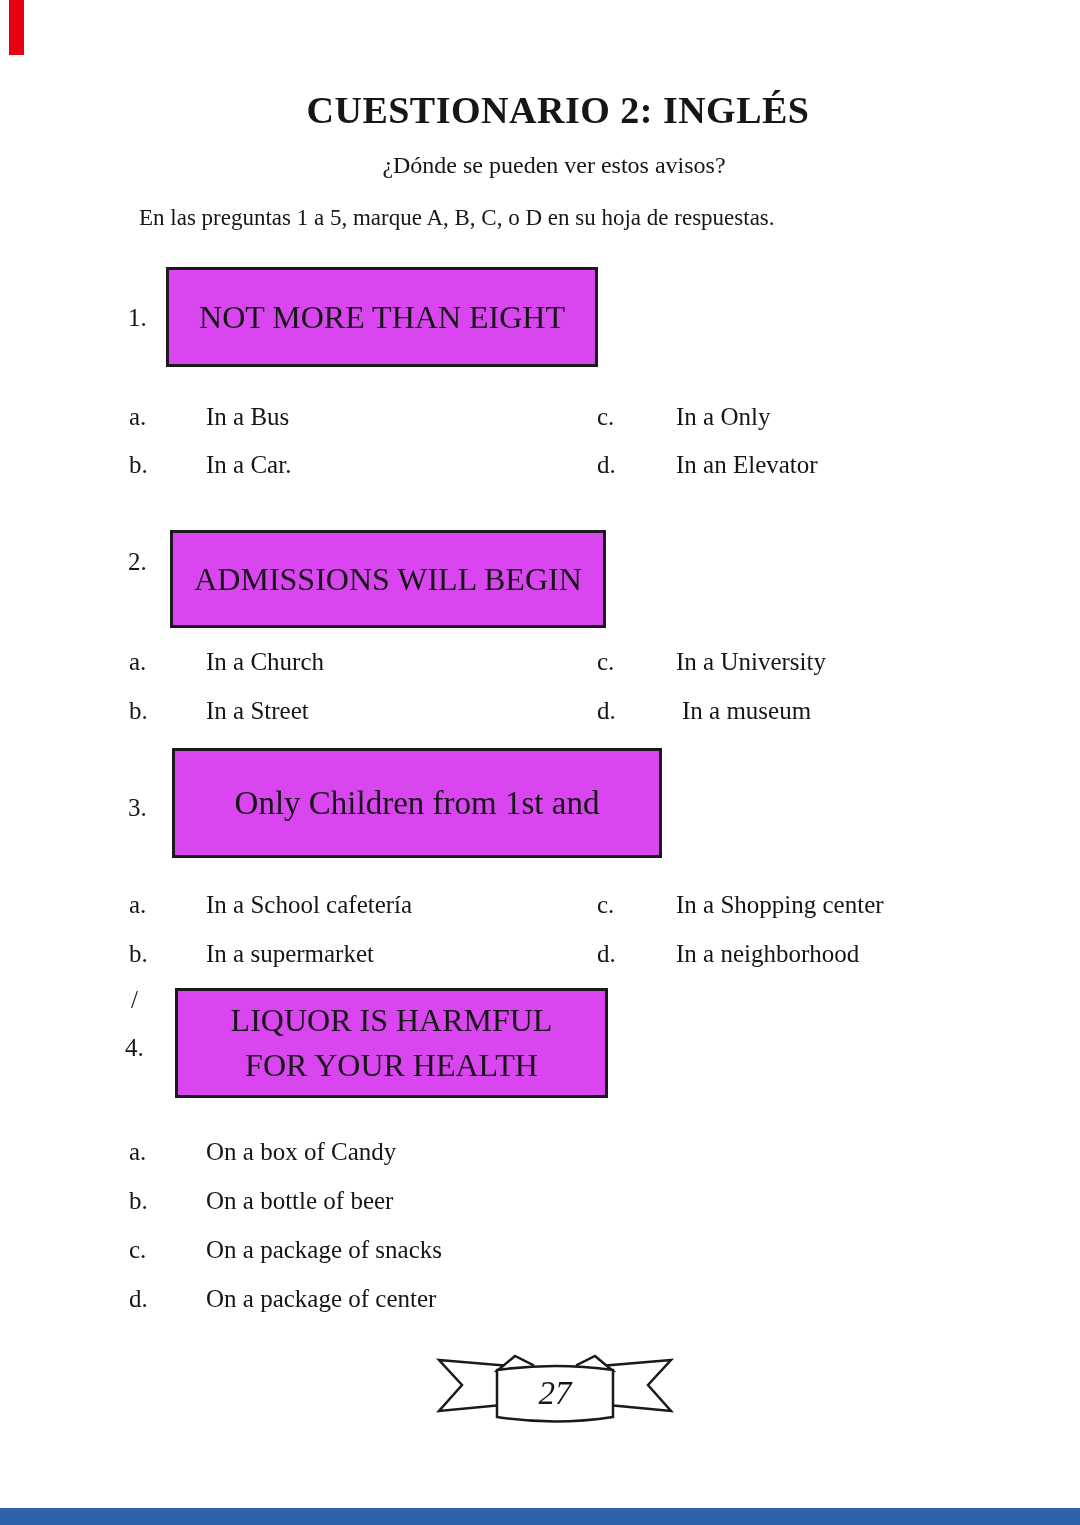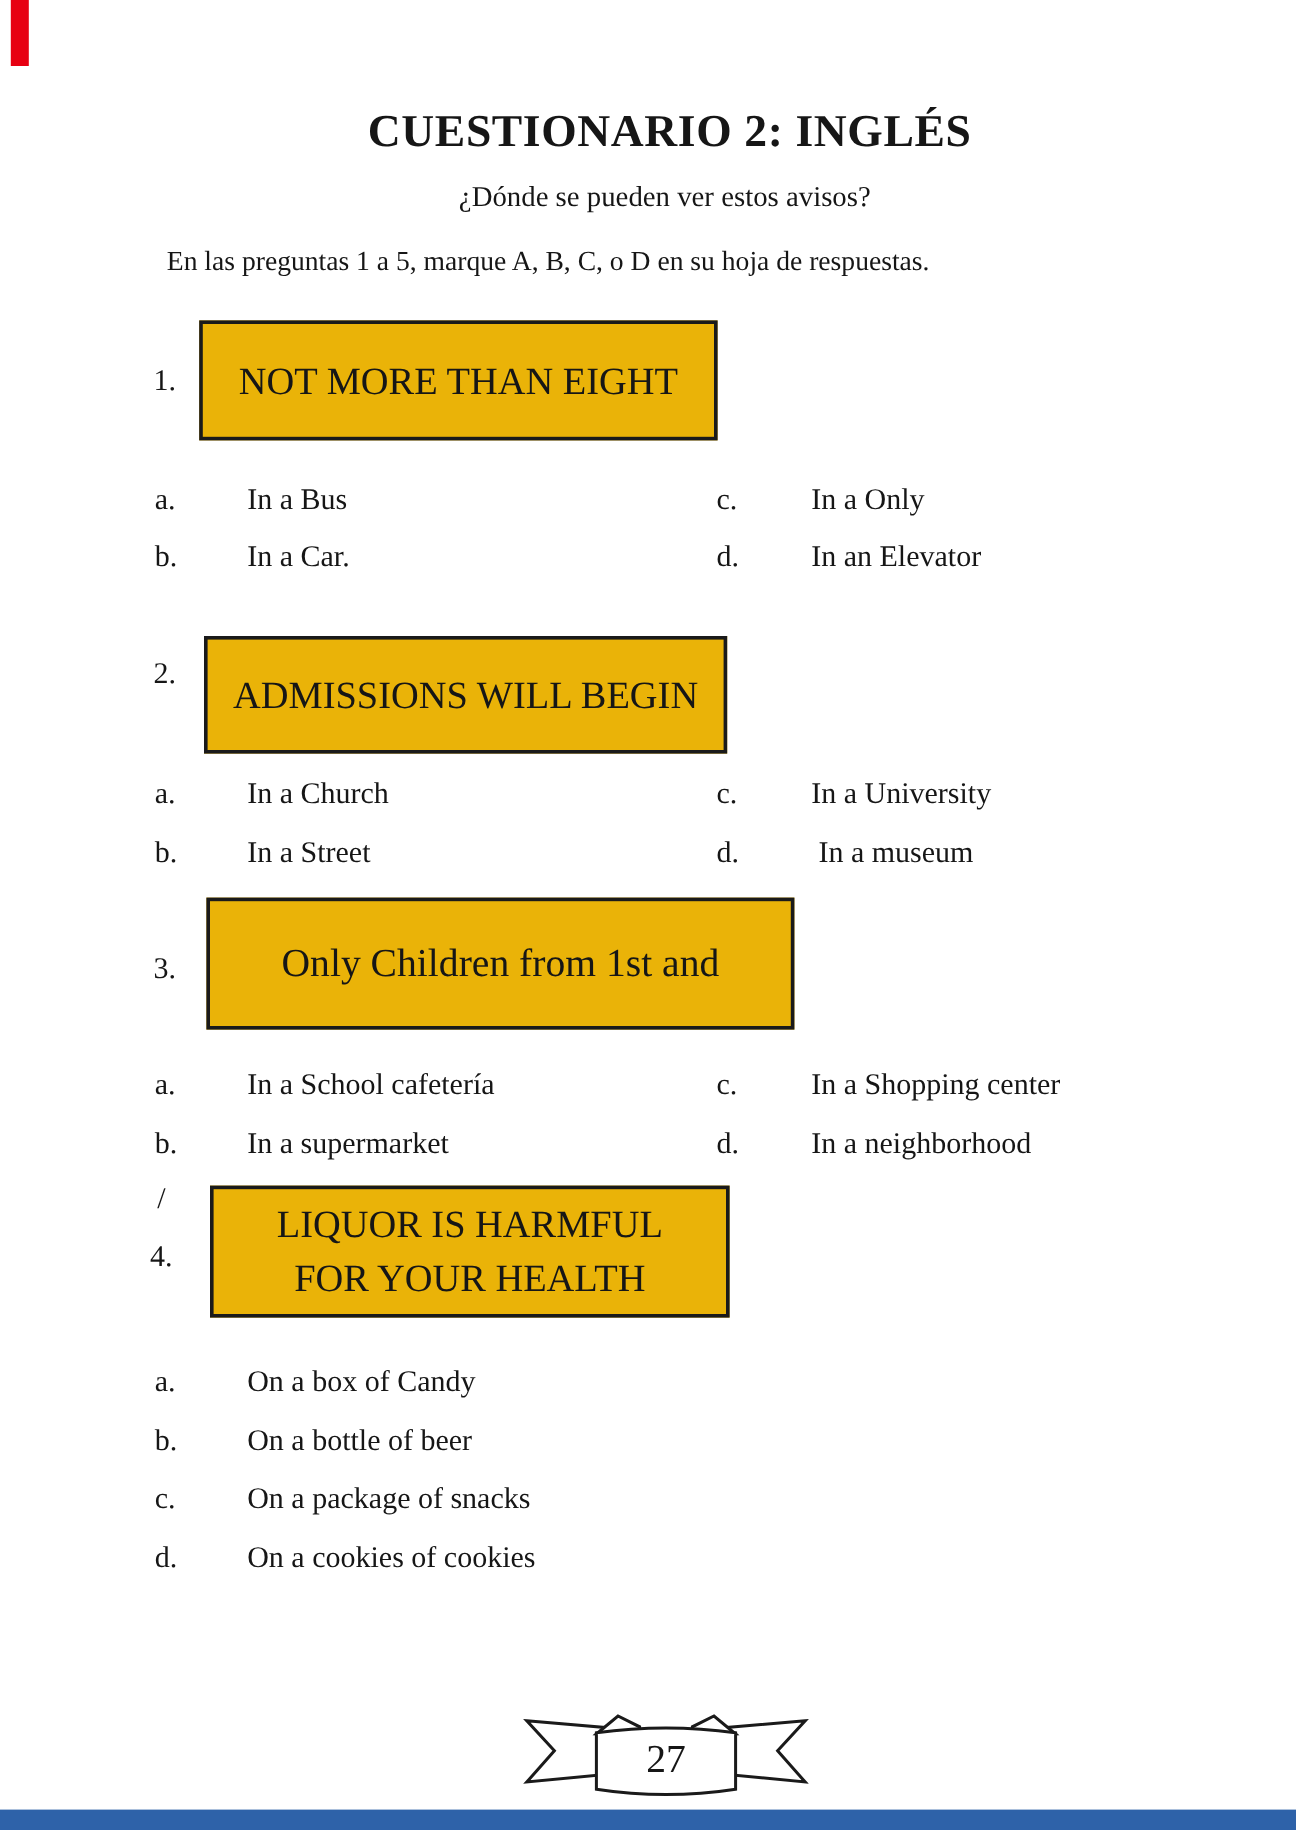--- a/index.html
+++ b/index.html
@@ -11,26 +11,26 @@
   .abs{position:absolute;margin-left:14px;}
   .centerline{position:absolute;left:18px;width:1080px;text-align:center;}
   .title{top:88px;font-size:38px;font-weight:bold;letter-spacing:.5px;}
   .subtitle{top:152px;left:14px;font-size:24px;}
   .instructions{left:125px;top:205px;font-size:23px;}
   .qnum{position:absolute;left:128px;font-size:25px;}
   .qprefix{position:absolute;left:131px;font-size:25px;}
   .sign{
     position:absolute;border:3px solid #1a1a1a;box-sizing:border-box;
     display:flex;flex-direction:column;justify-content:center;
-    text-align:center;font-size:32px;line-height:45px;background:#eab308;
+    text-align:center;font-size:32px;line-height:45px;background:#d946ef;
   }
   .sign.mixed{font-size:33px;}
   .opt{position:absolute;font-size:25px;white-space:nowrap;}
   .l1{left:129px;} .t1{left:206px;} .l2{left:597px;} .t2{left:676px;}
-  .ribbon{position:absolute;left:435px;top:1425px;width:240px;height:85px;}
+  .ribbon{position:absolute;left:435px;top:1351px;width:240px;height:85px;font-style:italic;}
   .ribbon svg{position:absolute;left:0;top:0;}
   .pagenum{
     position:absolute;left:60px;top:24px;width:120px;text-align:center;
     font-size:33px;color:#161616;
   }
   .corner-mark{position:absolute;left:9px;top:0;width:15px;height:55px;}
   .bottom-bar{position:absolute;left:0;top:1508px;width:1080px;height:17px;}
 </style>
 </head>
 <body>
@@ -87,21 +87,21 @@
   <div>LIQUOR IS HARMFUL</div>
   <div>FOR YOUR HEALTH</div>
 </div>
 <span class="opt l1" style="top:1138px">a.</span>
 <span class="opt t1" style="top:1138px">On a box of Candy</span>
 <span class="opt l1" style="top:1187px">b.</span>
 <span class="opt t1" style="top:1187px">On a bottle of beer</span>
 <span class="opt l1" style="top:1236px">c.</span>
 <span class="opt t1" style="top:1236px">On a package of snacks</span>
 <span class="opt l1" style="top:1285px">d.</span>
-<span class="opt t1" style="top:1285px">On a cookies of cookies</span>
+<span class="opt t1" style="top:1285px">On a package of center</span>
 
 <div class="ribbon">
   <svg width="240" height="85" viewBox="0 0 240 85">
     <g fill="#ffffff" stroke="#1a1a1a" stroke-width="2.5" stroke-linejoin="miter">
       <path d="M4,9 L98,17 L98,51 L4,60 L27,34 Z"></path>
       <path d="M236,9 L142,17 L142,51 L236,60 L213,34 Z"></path>
       <path d="M62,20 L80,5 L98,14 L98,22 Z"></path>
       <path d="M178,20 L160,5 L142,14 L142,22 Z"></path>
       <path d="M62,19 Q120,11 178,19 L178,66 Q120,75 62,66 Z"></path>
     </g>

